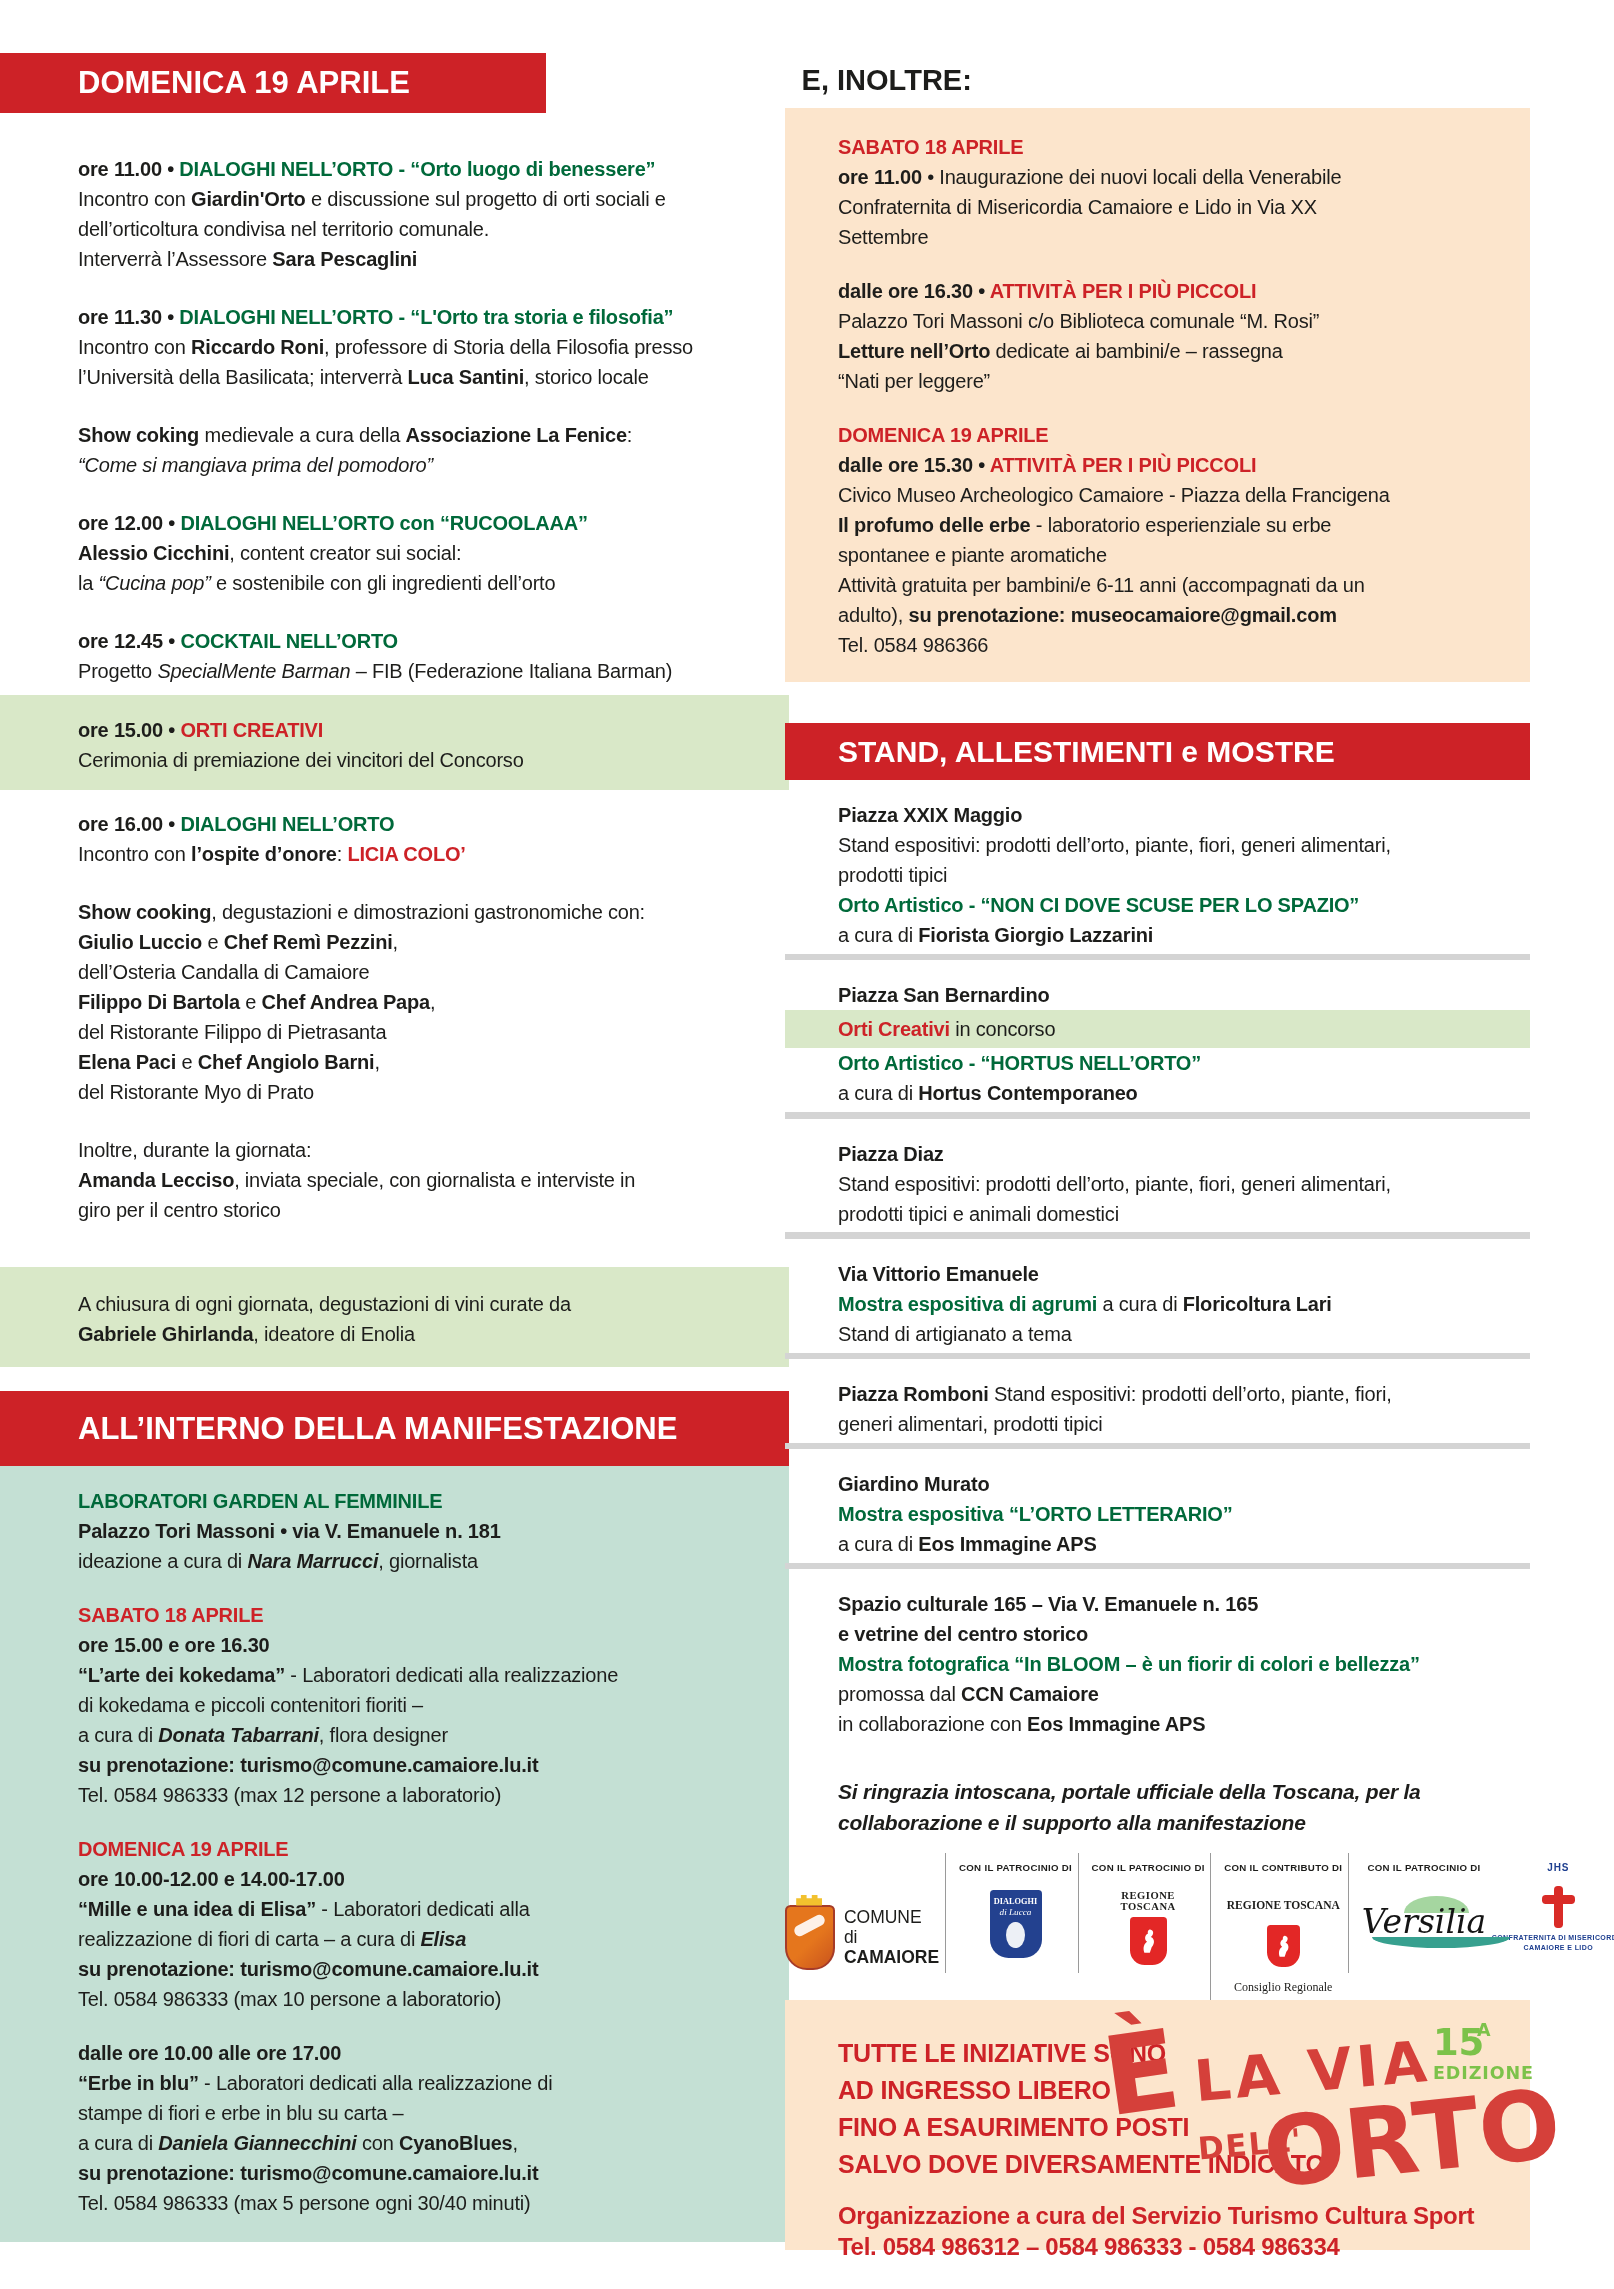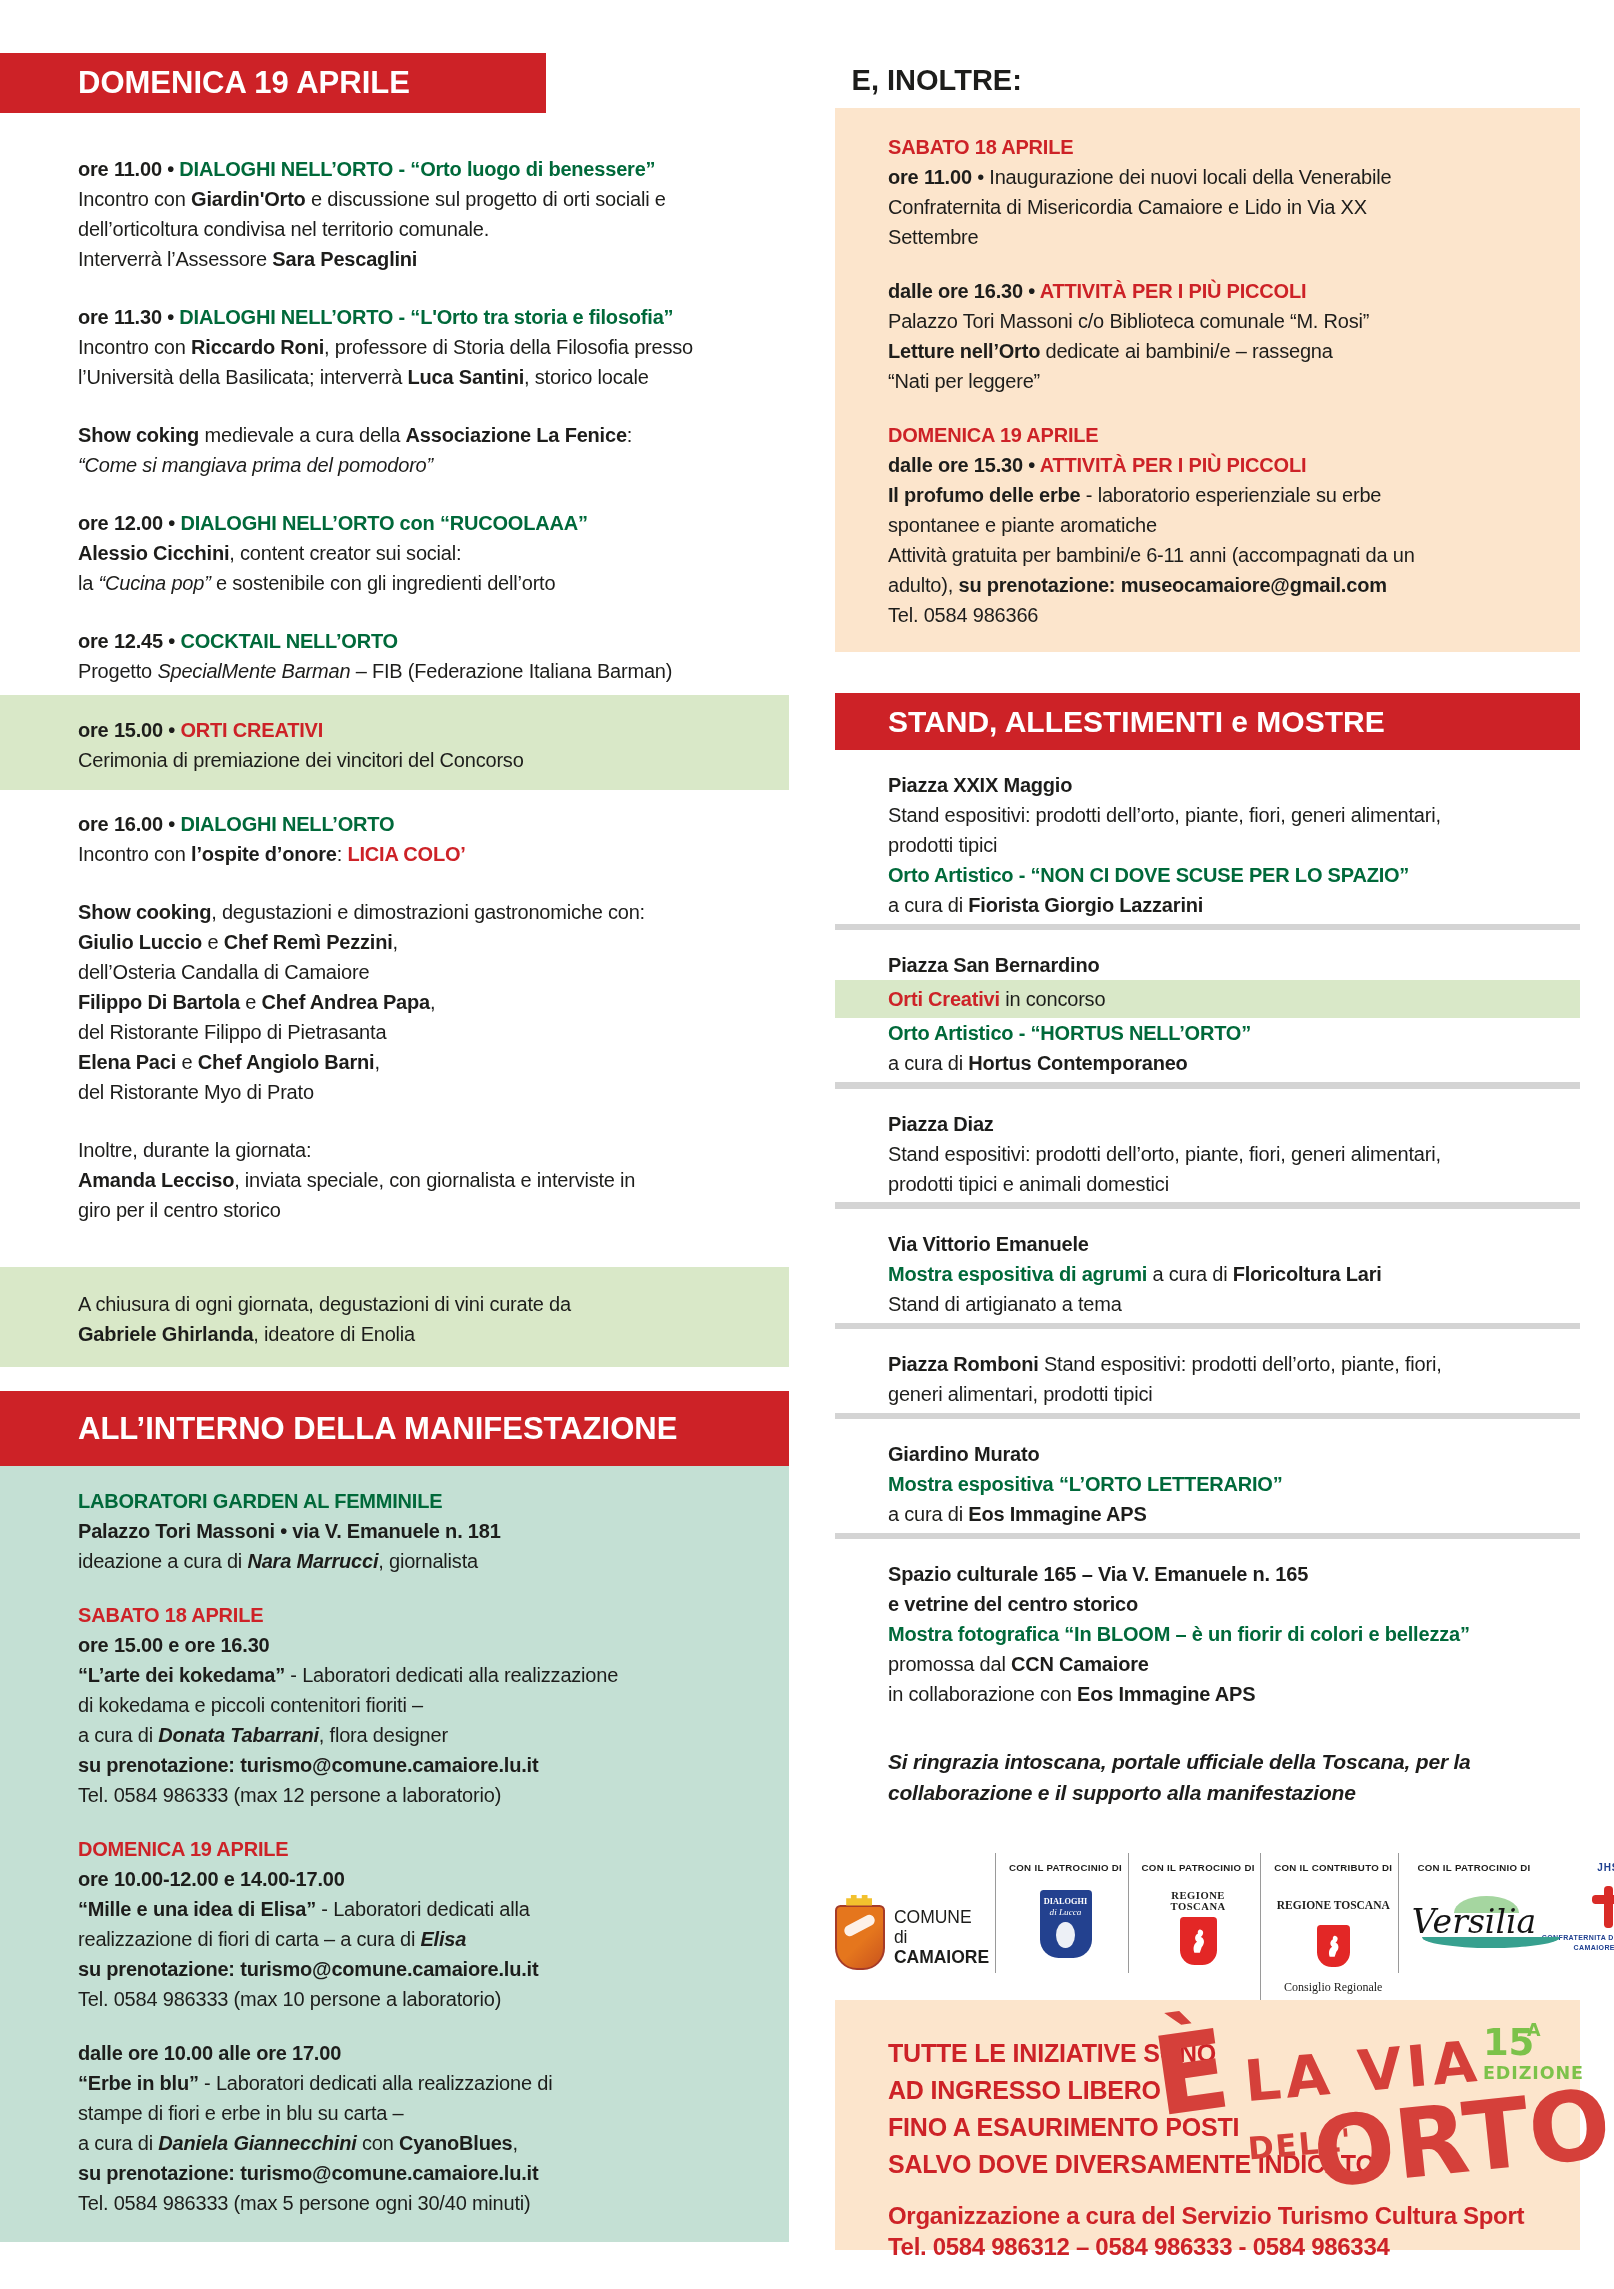--- a/index.html
+++ b/index.html
@@ -14,21 +14,21 @@
         font-size:20px;line-height:30px;letter-spacing:-0.2px}
   .line{white-space:nowrap}
   .seg-n{}
   .seg-b{font-weight:700}
   .seg-i{font-style:italic}
   .seg-bi{font-weight:700;font-style:italic}
   .seg-g{font-weight:700;color:var(--green)}
   .seg-r{font-weight:700;color:var(--red)}
 
   .col-left{position:absolute;left:0;top:0;width:789px}
-  .col-right{position:absolute;left:835px;top:0;width:745px;height:2039px}
+  .col-right{position:absolute;left:785px;top:0;width:745px;height:2039px}
 
   .banner{background:var(--red);color:#fff;font-weight:700;font-size:31px;
           display:flex;align-items:center;letter-spacing:0}
   .banner-top{margin-top:53px;width:546px;height:60px;padding-left:78px;margin-bottom:41px}
   .banner-interno{width:789px;height:75px;padding-left:78px;margin-top:24px}
   .banner-stand{width:745px;height:57px;padding-left:53px;font-size:30px;margin-top:41px}
 
   .col-left .para{margin:0 0 28px 78px}
   .para-p3{margin-top:13px !important}
   .para-p5{margin-bottom:9.2px !important}
@@ -216,20 +216,21 @@
         </div>
       <div class="para">
           <div class="line"><span class="seg-b">dalle ore 16.30 • </span><span class="seg-r">ATTIVITÀ PER I PIÙ PICCOLI</span></div>
           <div class="line"><span class="seg-n">Palazzo Tori Massoni c/o Biblioteca comunale “M. Rosi”</span></div>
           <div class="line"><span class="seg-b">Letture nell’Orto</span><span class="seg-n"> dedicate ai bambini/e – rassegna</span></div>
           <div class="line"><span class="seg-n">“Nati per leggere”</span></div>
         </div>
       <div class="para">
           <div class="line"><span class="seg-r">DOMENICA 19 APRILE</span></div>
           <div class="line"><span class="seg-b">dalle ore 15.30 • </span><span class="seg-r">ATTIVITÀ PER I PIÙ PICCOLI</span></div>
+          <div class="line"><span class="seg-n">Civico Museo Archeologico Camaiore - Piazza della Francigena</span></div>
           <div class="line"><span class="seg-b">Il profumo delle erbe</span><span class="seg-n"> - laboratorio esperienziale su erbe</span></div>
           <div class="line"><span class="seg-n">spontanee e piante aromatiche</span></div>
           <div class="line"><span class="seg-n">Attività gratuita per bambini/e 6-11 anni (accompagnati da un</span></div>
           <div class="line"><span class="seg-n">adulto), </span><span class="seg-b">su prenotazione: museocamaiore@gmail.com</span></div>
           <div class="line"><span class="seg-n">Tel. 0584 986366</span></div>
         </div>
     </div>
 
     <div class="banner banner-stand">
       <span>STAND, ALLESTIMENTI e MOSTRE</span>

